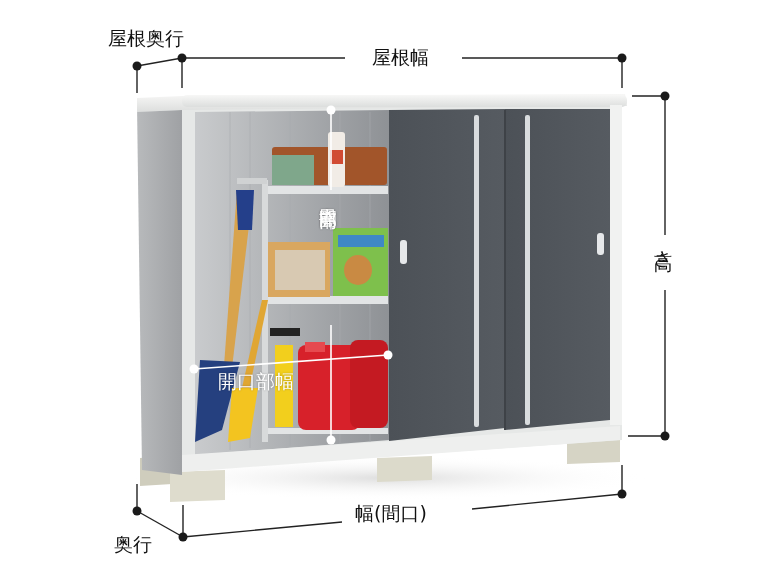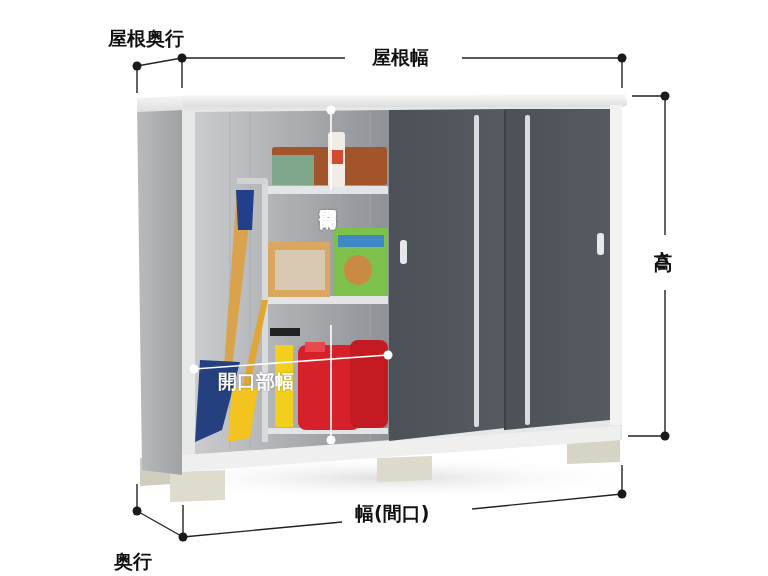--- a/index.html
+++ b/index.html
@@ -1,18 +1,18 @@
 <!DOCTYPE html>
 <html><head>
 <meta charset="utf-8">
 <style>
   html, body { margin:0; padding:0; background:#ffffff; }
   body { width:768px; height:576px; position:relative; overflow:hidden;
          font-family:"DejaVu Sans", "Liberation Sans", sans-serif; }
-  .stage { position:absolute; left:0; top:0; width:714px; height:576px;font-weight:bold; }
+  .stage { position:absolute; left:0; top:0; width:714px; height:576px; }
   svg { position:absolute; left:0; top:0; }
   .label { position:absolute; font-size:19px; color:#111; white-space:nowrap; line-height:1; }
   .label.white { color:#ffffff; text-shadow:0 0 2px rgba(0,0,0,0.35); }
   .vlabel { writing-mode:vertical-rl; text-orientation:upright; letter-spacing:0px; }
 </style>
 </head>
 <body>
 
 <div class="stage">
   <svg width="768" height="576" viewBox="0 0 768 576">
@@ -162,14 +162,14 @@
       <circle cx="388" cy="355" r="4.5"></circle>
     </g>
   </svg>
 
   <div class="label" style="left:108px; top:29px;">屋根奥行</div>
   <div class="label" style="left:372px; top:48px;">屋根幅</div>
   <div class="label vlabel" style="left:654px; top:237px;">高さ</div>
   <div class="label white vlabel" style="left:319px; top:196px; font-size:18px;">開口部高さ</div>
   <div class="label white" style="left:218px; top:372px;text-align:right;">開口部幅</div>
   <div class="label" style="left:355px; top:504px;">幅(間口)</div>
-  <div class="label" style="left:114px; top:552px;">奥行</div>
+  <div class="label" style="left:114px; top:535px;">奥行</div>
 </div>
 
 </body></html>

